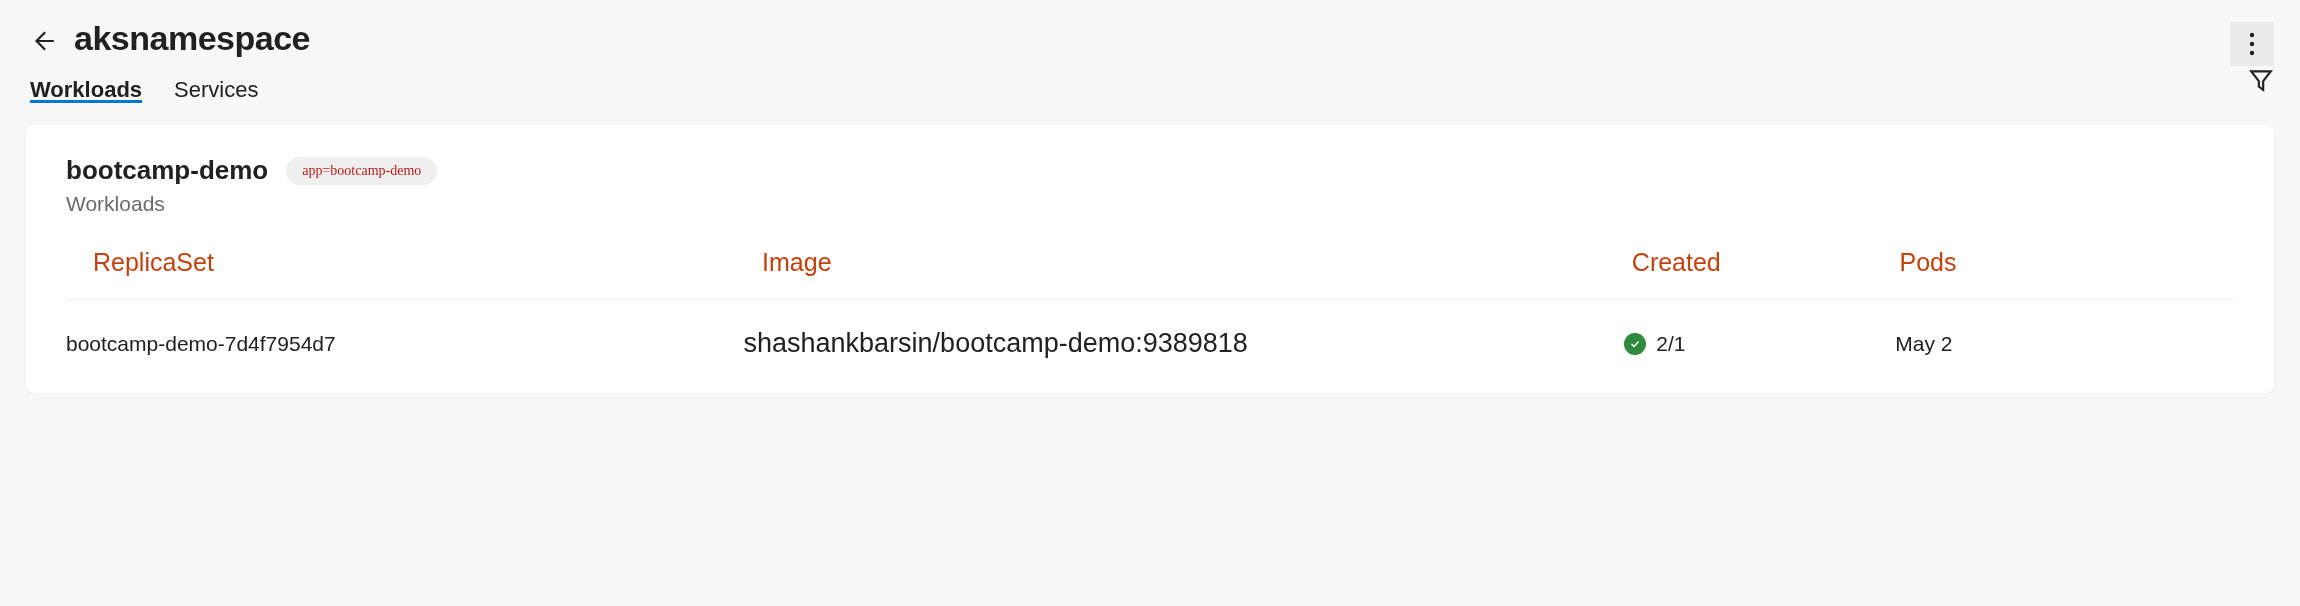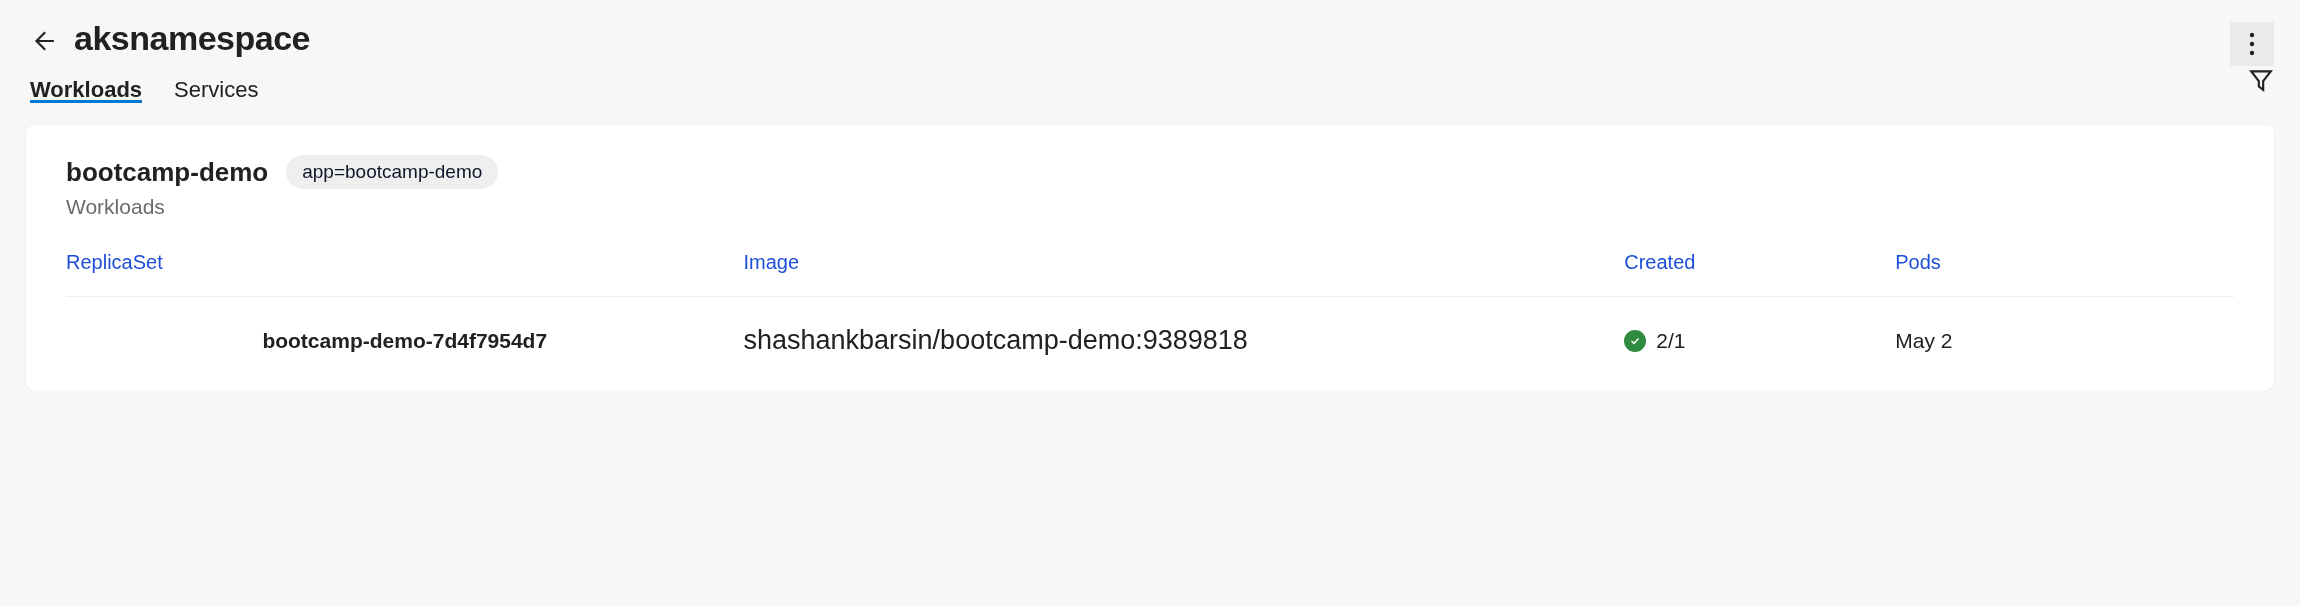--- a/index.html
+++ b/index.html
@@ -113,52 +113,52 @@
       align-items: center;
       gap: 18px;
       margin-bottom: 6px;
     }
     .deployment-name {
       font-size: 26px;
       font-weight: 600;
     }
     .label-pill {
       background: #efefef;
-      color: #0f172a;
-      font-size: 19px;
-      font-family: Liberation Sans, sans-serif;
+      color: #b91c1c;
+      font-size: 14px;
+      font-family: Liberation Serif, serif;
       padding: 6px 16px;
       border-radius: 999px;
     }
     .deployment-type {
       color: #6b6b6b;
       font-size: 21px;
       margin-bottom: 32px;
     }
     .table {
       width: 100%;
     }
     .thead, .trow {
       display: grid;
       grid-template-columns: 1fr 1.3fr 0.4fr 0.5fr;
       align-items: center;
     }
     .thead {
-      color: #1d4ed8;
-      font-size: 20px;
+      color: #c2410c;
+      font-size: 25px;
       padding-bottom: 22px;
+      margin-left: 27px;
     }
     .trow {
       border-top: 1px solid #eee;
       padding: 28px 0 34px 0;
     }
     .rs-name {
-      font-weight: 700;
-      font-size: 21px;
-      text-align: center;
+      font-weight: 400;
+      font-size: 21px;
     }
     .cell-image {
       font-size: 27px;
     }
     .cell-pods {
       display: flex;
       align-items: center;
       gap: 10px;
       font-size: 21px;
     }

